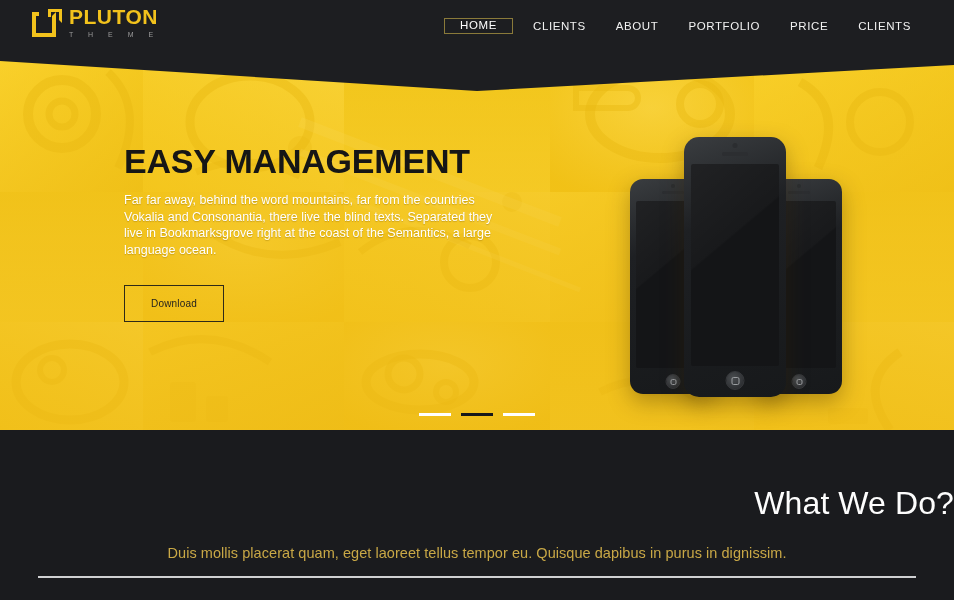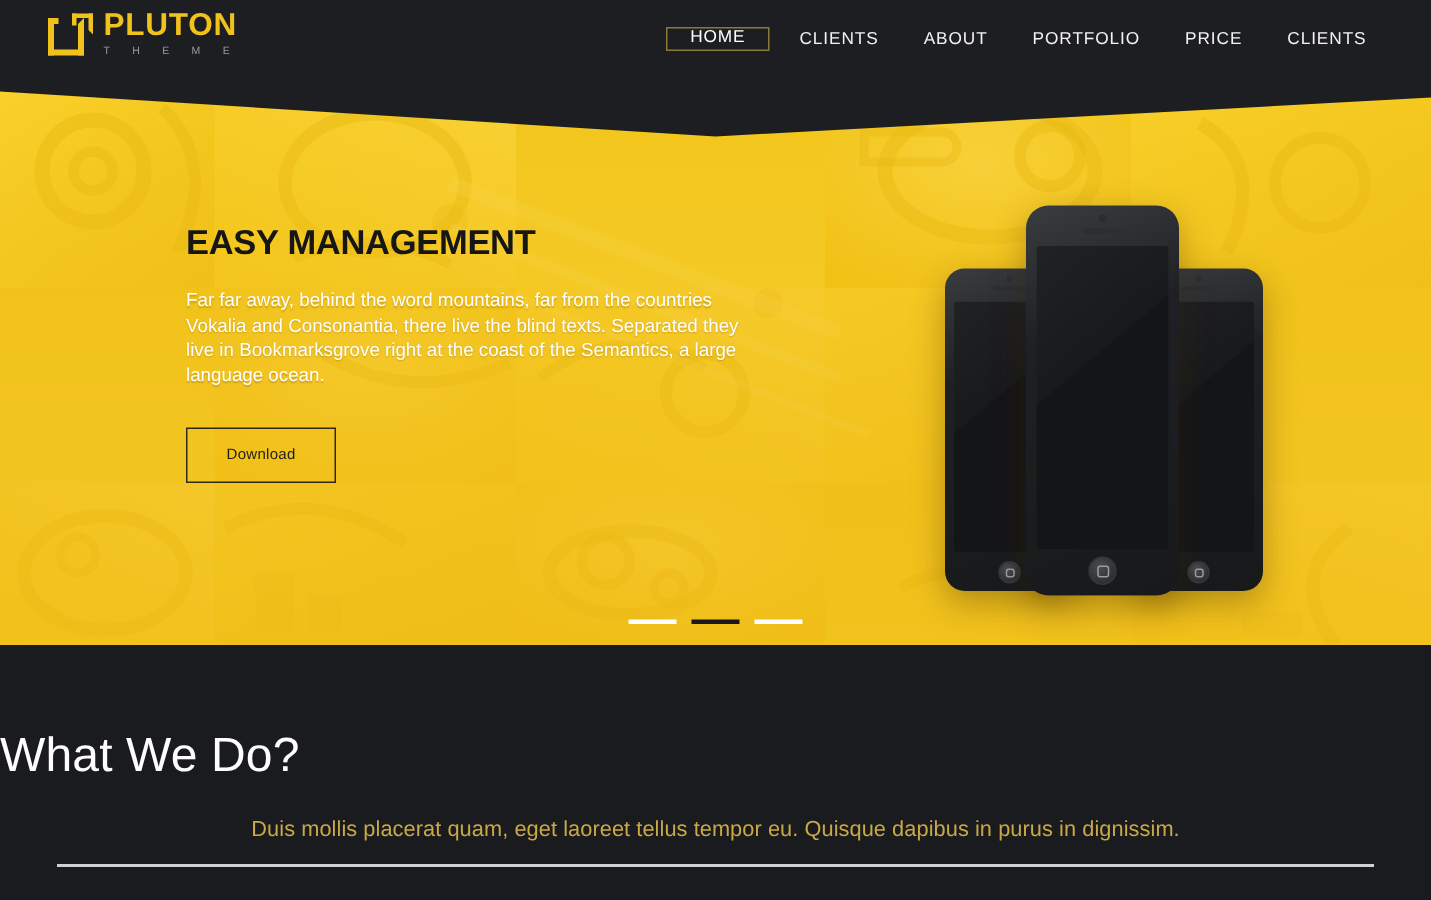--- a/index.html
+++ b/index.html
@@ -63,21 +63,21 @@
     position:absolute; inset:0;
     background:linear-gradient(180deg, rgba(245,203,31,.55) 0%, rgba(242,194,28,.72) 55%, rgba(240,190,25,.82) 100%);
   }
   
   .hero-notch {
     position:absolute; top:-1px; left:0; width:954px; height:46px; z-index:8;
   }
 
   .hero-content { position:absolute; z-index:12; left:124px; top:92px; width:420px; }
   .hero-title {
-    font-size:23px; font-weight:bold; color:#161616; letter-spacing:-.2px; line-height:34px;
+    font-size:34px; font-weight:bold; color:#161616; letter-spacing:-.2px; line-height:34px;
   }
   .hero-sub {
     font-size:17px; color:#2c2c2c; margin-top:13px; letter-spacing:.2px;
   }
   .hero-desc {
     margin-top:14px; font-size:12.5px; line-height:16.5px; color:#ffffff;
     width:390px; text-shadow:0 1px 1px rgba(120,90,0,.35);
   }
   .hero-btn {
     display:inline-block; margin-top:27px; padding:12px 26px;
@@ -128,21 +128,21 @@
   .phone-mid  .home i { width:8px; height:8px; }
 
   
   .slider-nav { position:absolute; z-index:14; left:0; right:0; bottom:14px; display:flex; justify-content:center; gap:10px; }
   .slide-dot { width:32px; height:3px; background:#ffffff; display:block; }
   .slide-dot.active { background:#17181a; }
 
   
   .section { position:absolute; top:430px; left:0; width:954px; height:170px; background:#1a1b1e; }
   .section-title {
-    text-align:left; margin-top:55px; font-size:32px; color:#fdfdfd; font-weight:normal; letter-spacing:.1px;
+    text-align:right; margin-top:55px; font-size:32px; color:#fdfdfd; font-weight:normal; letter-spacing:.1px;
   }
   .section-sub {
     text-align:center; margin-top:23px; font-size:14.5px; color:#c9a846; letter-spacing:.05px;
   }
   .section-rule {
     position:absolute; left:38px; top:146px; width:878px; height:2px; background:#cfd0d2;
   }
 </style>
 </head>
 <body>

